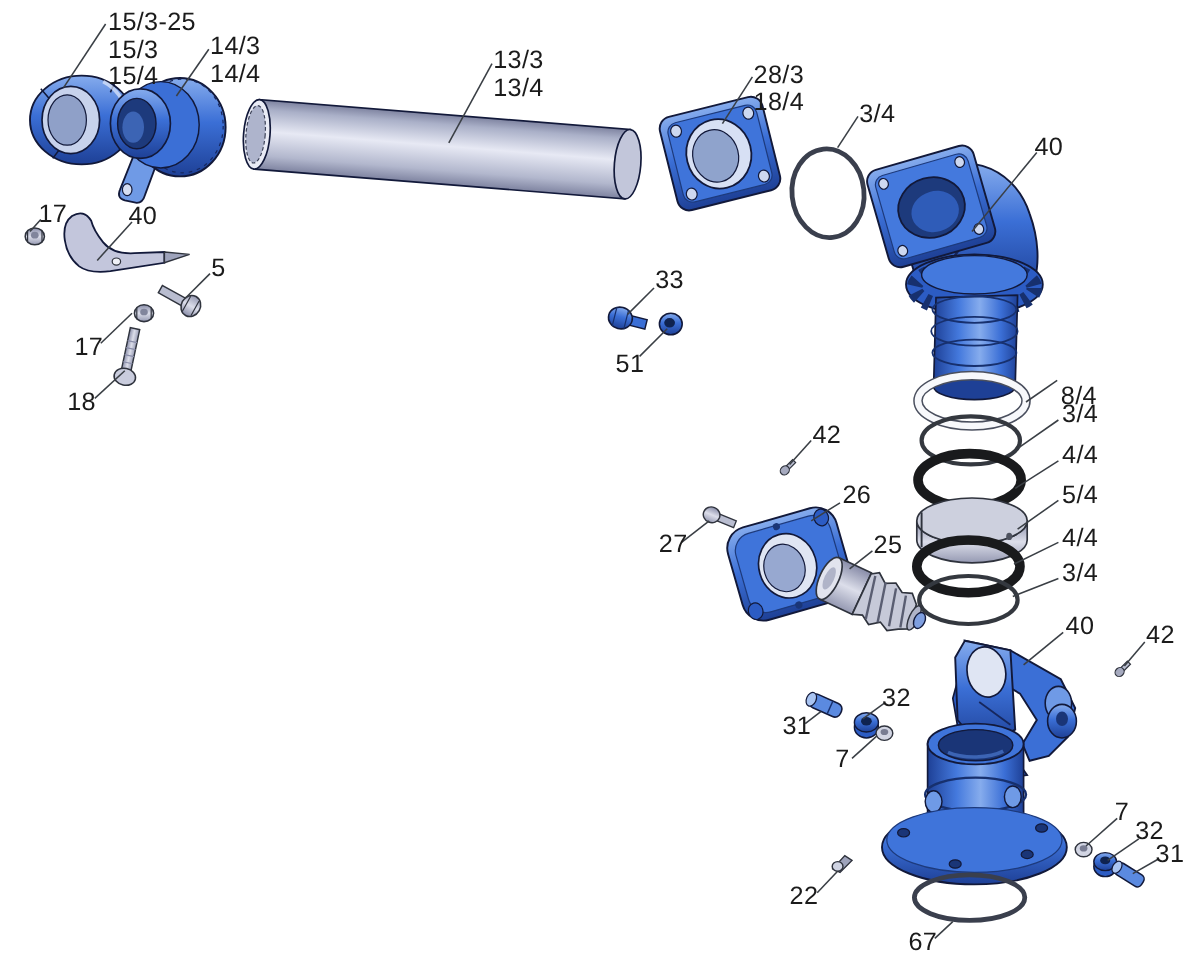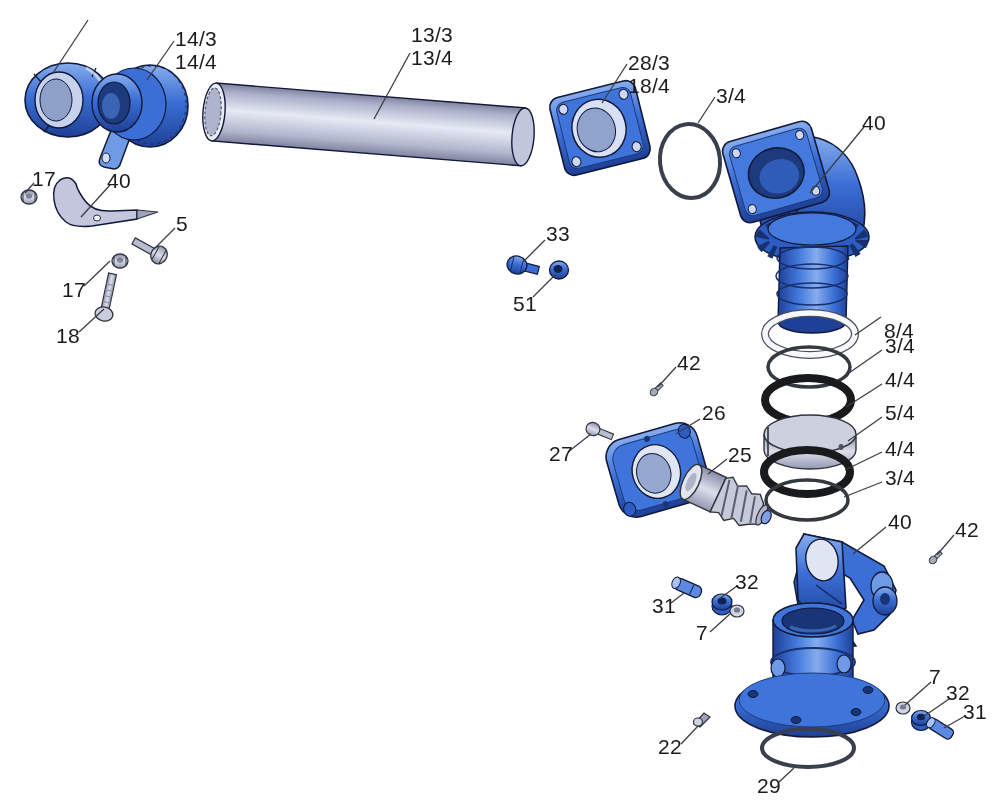--- a/index.html
+++ b/index.html
@@ -296,23 +296,26 @@
     <line x1="737" y1="586" x2="719" y2="599"></line>
     <line x1="710" y1="632" x2="731" y2="613"></line>
     <line x1="931" y1="682" x2="905" y2="705"></line>
     <line x1="949" y1="699" x2="923" y2="717"></line>
     <line x1="965" y1="716" x2="944" y2="728"></line>
     <line x1="681" y1="744" x2="698" y2="726"></line>
     <line x1="779" y1="782" x2="794" y2="768"></line>
   </g>
 </svg>
 
+<div class="lbl" style="left:90px;top:8px">15/3-25
+15/3
+15/4</div>
 <div class="lbl" style="left:175px;top:28px">14/3
 14/4</div>
-<div class="lbl" style="left:411px;top:24px">13/3
+<div class="lbl" style="left:411px;top:40px">13/3
 13/4</div>
 <div class="lbl" style="left:628px;top:52px">28/3
 18/4</div>
 <div class="lbl" style="left:716px;top:85px">3/4</div>
 <div class="lbl" style="left:862px;top:112px">40</div>
 <div class="lbl" style="left:884px;top:320px">8/4</div>
 <div class="lbl" style="left:885px;top:335px">3/4</div>
 <div class="lbl" style="left:885px;top:369px">4/4</div>
 <div class="lbl" style="left:885px;top:402px">5/4</div>
 <div class="lbl" style="left:885px;top:438px">4/4</div>
@@ -330,15 +333,15 @@
 <div class="lbl" style="left:56px;top:325px">18</div>
 <div class="lbl" style="left:888px;top:511px">40</div>
 <div class="lbl" style="left:955px;top:519px">42</div>
 <div class="lbl" style="left:652px;top:595px">31</div>
 <div class="lbl" style="left:735px;top:571px">32</div>
 <div class="lbl" style="left:696px;top:622px">7</div>
 <div class="lbl" style="left:929px;top:666px">7</div>
 <div class="lbl" style="left:946px;top:682px">32</div>
 <div class="lbl" style="left:963px;top:701px">31</div>
 <div class="lbl" style="left:658px;top:736px">22</div>
-<div class="lbl" style="left:757px;top:775px">29</div>
+<div class="lbl" style="left:757px;top:775px">67</div>
 
 </div>
 
 </body></html>

